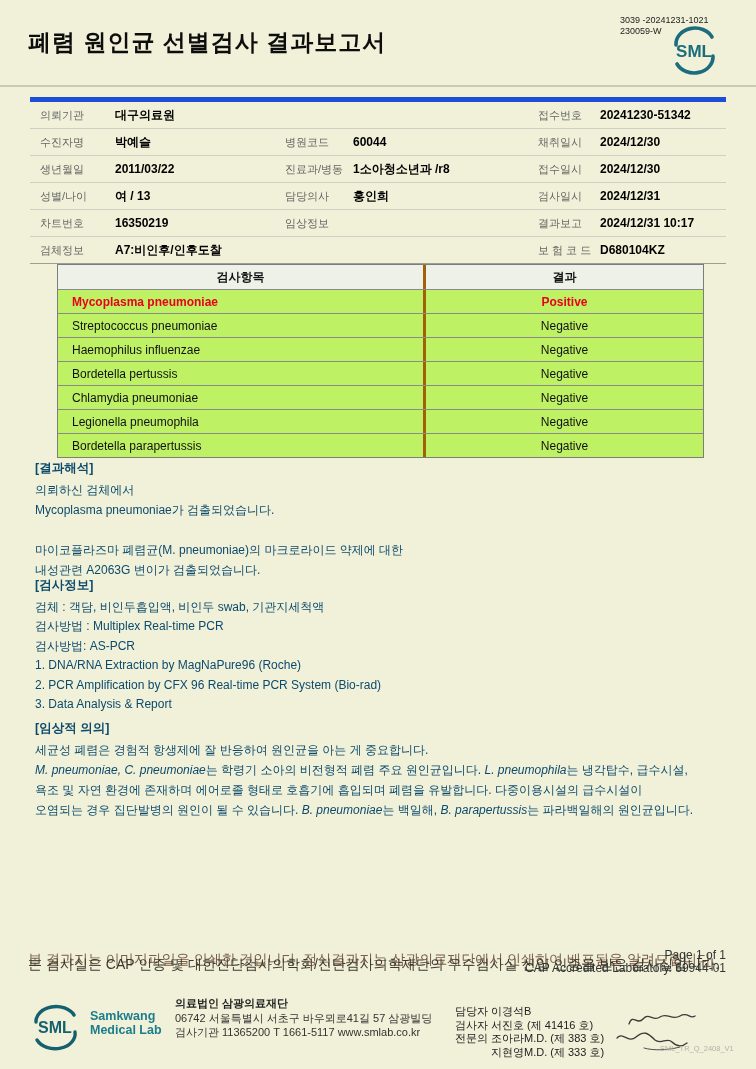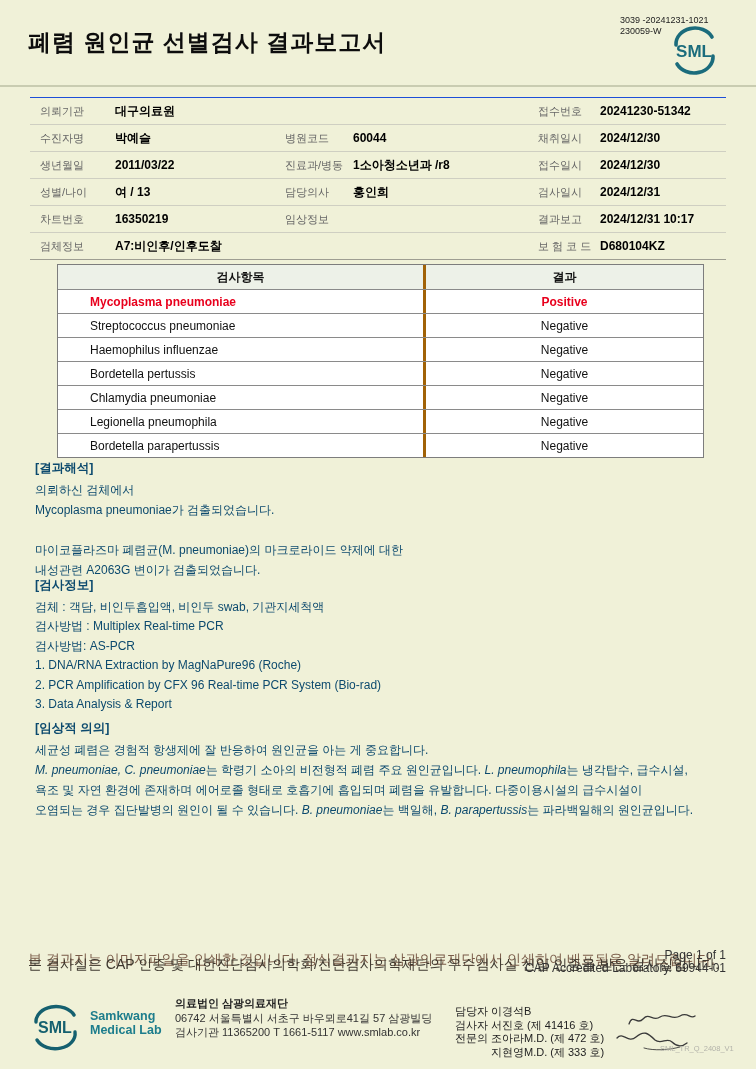--- a/index.html
+++ b/index.html
@@ -4,31 +4,31 @@
 <style>
   html,body{margin:0;padding:0;}
   .page{position:relative;width:756px;height:1069px;background:#f0f1d8;overflow:hidden;
         font-family:"Liberation Sans",sans-serif;color:#111;}
   
   .title{position:absolute;left:28px;top:27px;font-size:23px;font-weight:bold;letter-spacing:1px;color:#0d0d0d;}
   .docnums{position:absolute;left:620px;top:15px;font-size:9px;line-height:11px;color:#222;}
   .hlogo{position:absolute;left:668px;top:24px;}
   .hdr-divider{position:absolute;left:0;top:85px;width:756px;height:2px;background:#c9ccb1;}
   
-  .ptable{position:absolute;left:30px;top:97px;width:696px;border-top:1px solid #1d4ed8;}
+  .ptable{position:absolute;left:30px;top:97px;width:696px;border-top:5px solid #1d4ed8;}
   .info-row{display:grid;grid-template-columns:10px 75px 170px 68px 185px 62px auto;
             height:26px;align-items:center;border-bottom:1px solid #cfcfc2;font-size:12px;}
   .info-row:last-child{border-bottom:1px solid #9e9e92;}
   .ilabel{color:#666;font-size:11px;}
   .ivalue{color:#000;font-weight:bold;}
   
-  .rtable{position:absolute;left:57px;top:264px;width:645px;border:1px solid #7d7d7d;background:#ffffff;}
+  .rtable{position:absolute;left:57px;top:264px;width:645px;border:1px solid #7d7d7d;background:#bef264;}
   .rrow{display:flex;height:23px;border-top:1px solid #8a8a8a;font-size:12px;align-items:center;}
   .rrow.rhead{height:24px;border-top:none;background:#edf1e8;font-weight:bold;}
-  .rcell-name{width:365px;padding-left:32px;box-sizing:border-box;}
+  .rcell-name{width:365px;padding-left:14px;box-sizing:border-box;}
   .rcell-res{flex:1;text-align:center;border-left:3px solid #a16207;height:100%;display:flex;align-items:center;justify-content:center;}
   .rrow.rhead .rcell-name{text-align:center;padding-left:0;}
   .rrow.hl{font-weight:bold;}
   
   .section{position:absolute;left:35px;font-size:12px;line-height:20px;color:#0c4a6e;}
   .sec-head{font-weight:bold;font-size:12.5px;margin-bottom:2px;}
   .tline i{font-style:italic;}
   
   .disclaimer{position:absolute;left:28px;top:951px;width:500px;height:26px;font-size:14px;}
   .disc1{position:absolute;left:0;top:0;color:#7a5c49;white-space:nowrap;}
@@ -216,21 +216,21 @@
 
   <div class="company">
     <div class="c1">의료법인 삼광의료재단</div>
     <div>06742 서울특별시 서초구 바우뫼로41길 57 삼광빌딩</div>
     <div>검사기관 11365200 T 1661-5117 www.smlab.co.kr</div>
   </div>
 
   <div class="staff">
     <div><span>담당자</span> <span>이경석B</span></div>
     <div><span>검사자</span> <span>서진호 (제 41416 호)</span></div>
-    <div><span>전문의</span> <span>조아라M.D. (제 472 호)</span></div>
+    <div><span>전문의</span> <span>조아라M.D. (제 383 호)</span></div>
     <div class="indent"><span>지현영M.D. (제 333 호)</span></div>
   </div>
 
   <div class="sig" style="left:626px;top:1010px;">
     <svg width="72" height="20" viewBox="0 0 72 20">
       <path d="M3 14 C7 3,11 16,17 9 S27 12,34 7 S46 11,54 6 S64 10,69 6" fill="none" stroke="#3a3a3a" stroke-width="1.3" stroke-linecap="round"></path>
     </svg>
   </div>
   <div class="sig" style="left:614px;top:1029px;">
     <svg width="76" height="24" viewBox="0 0 76 24">

